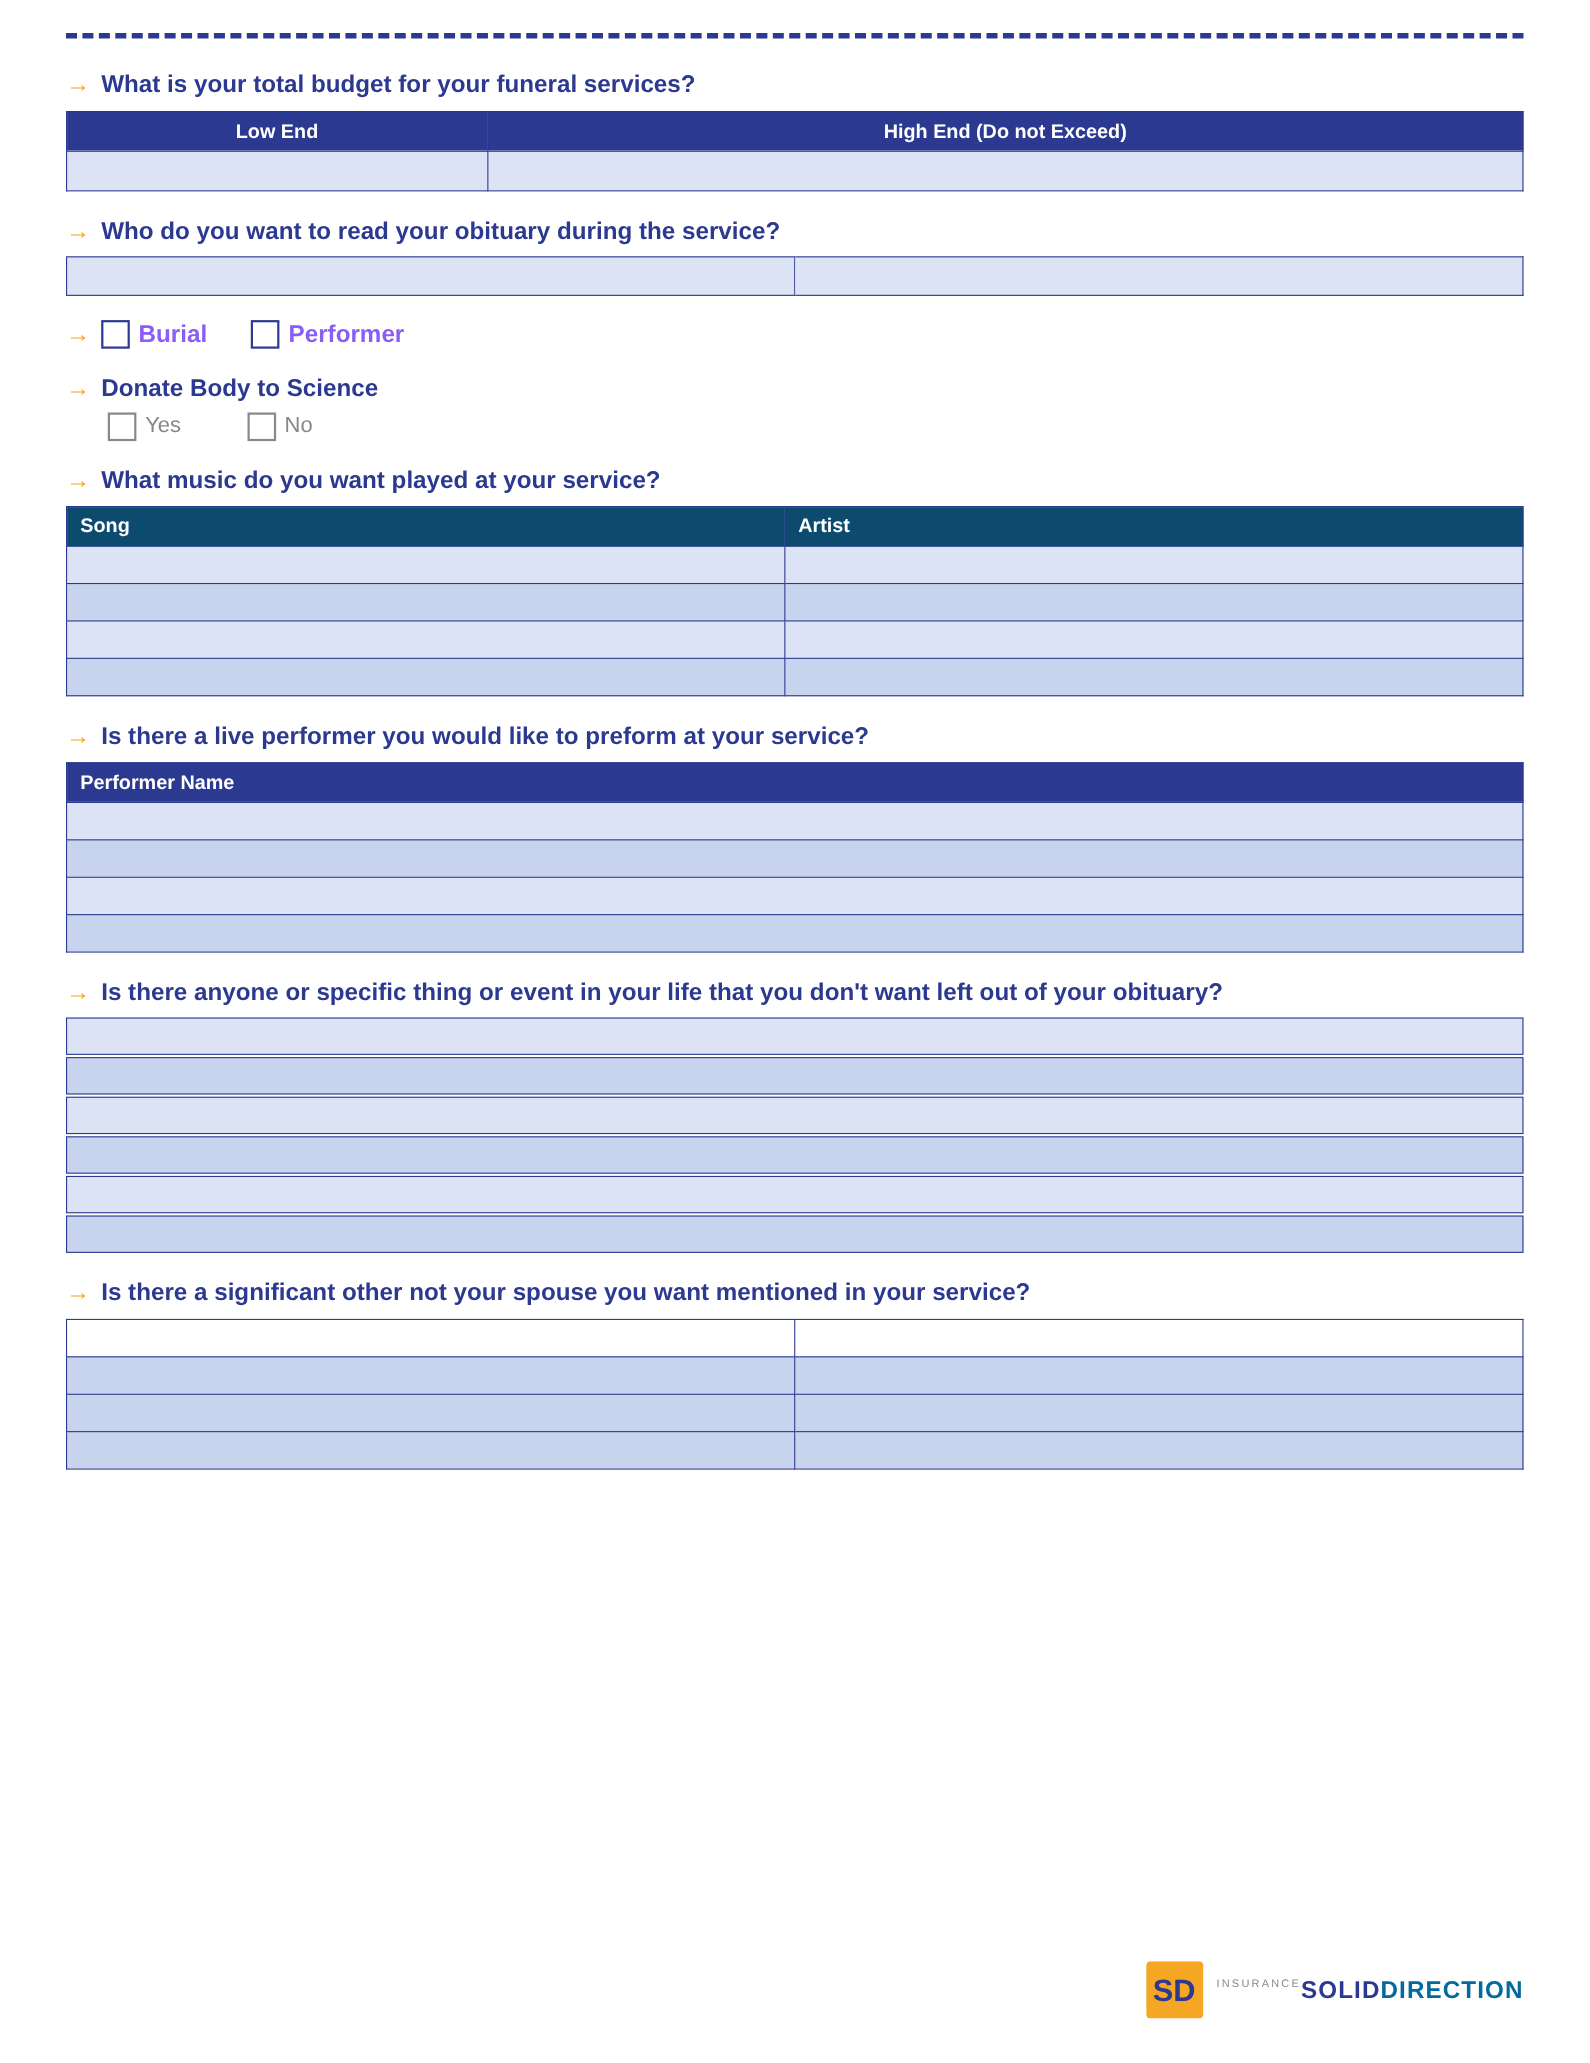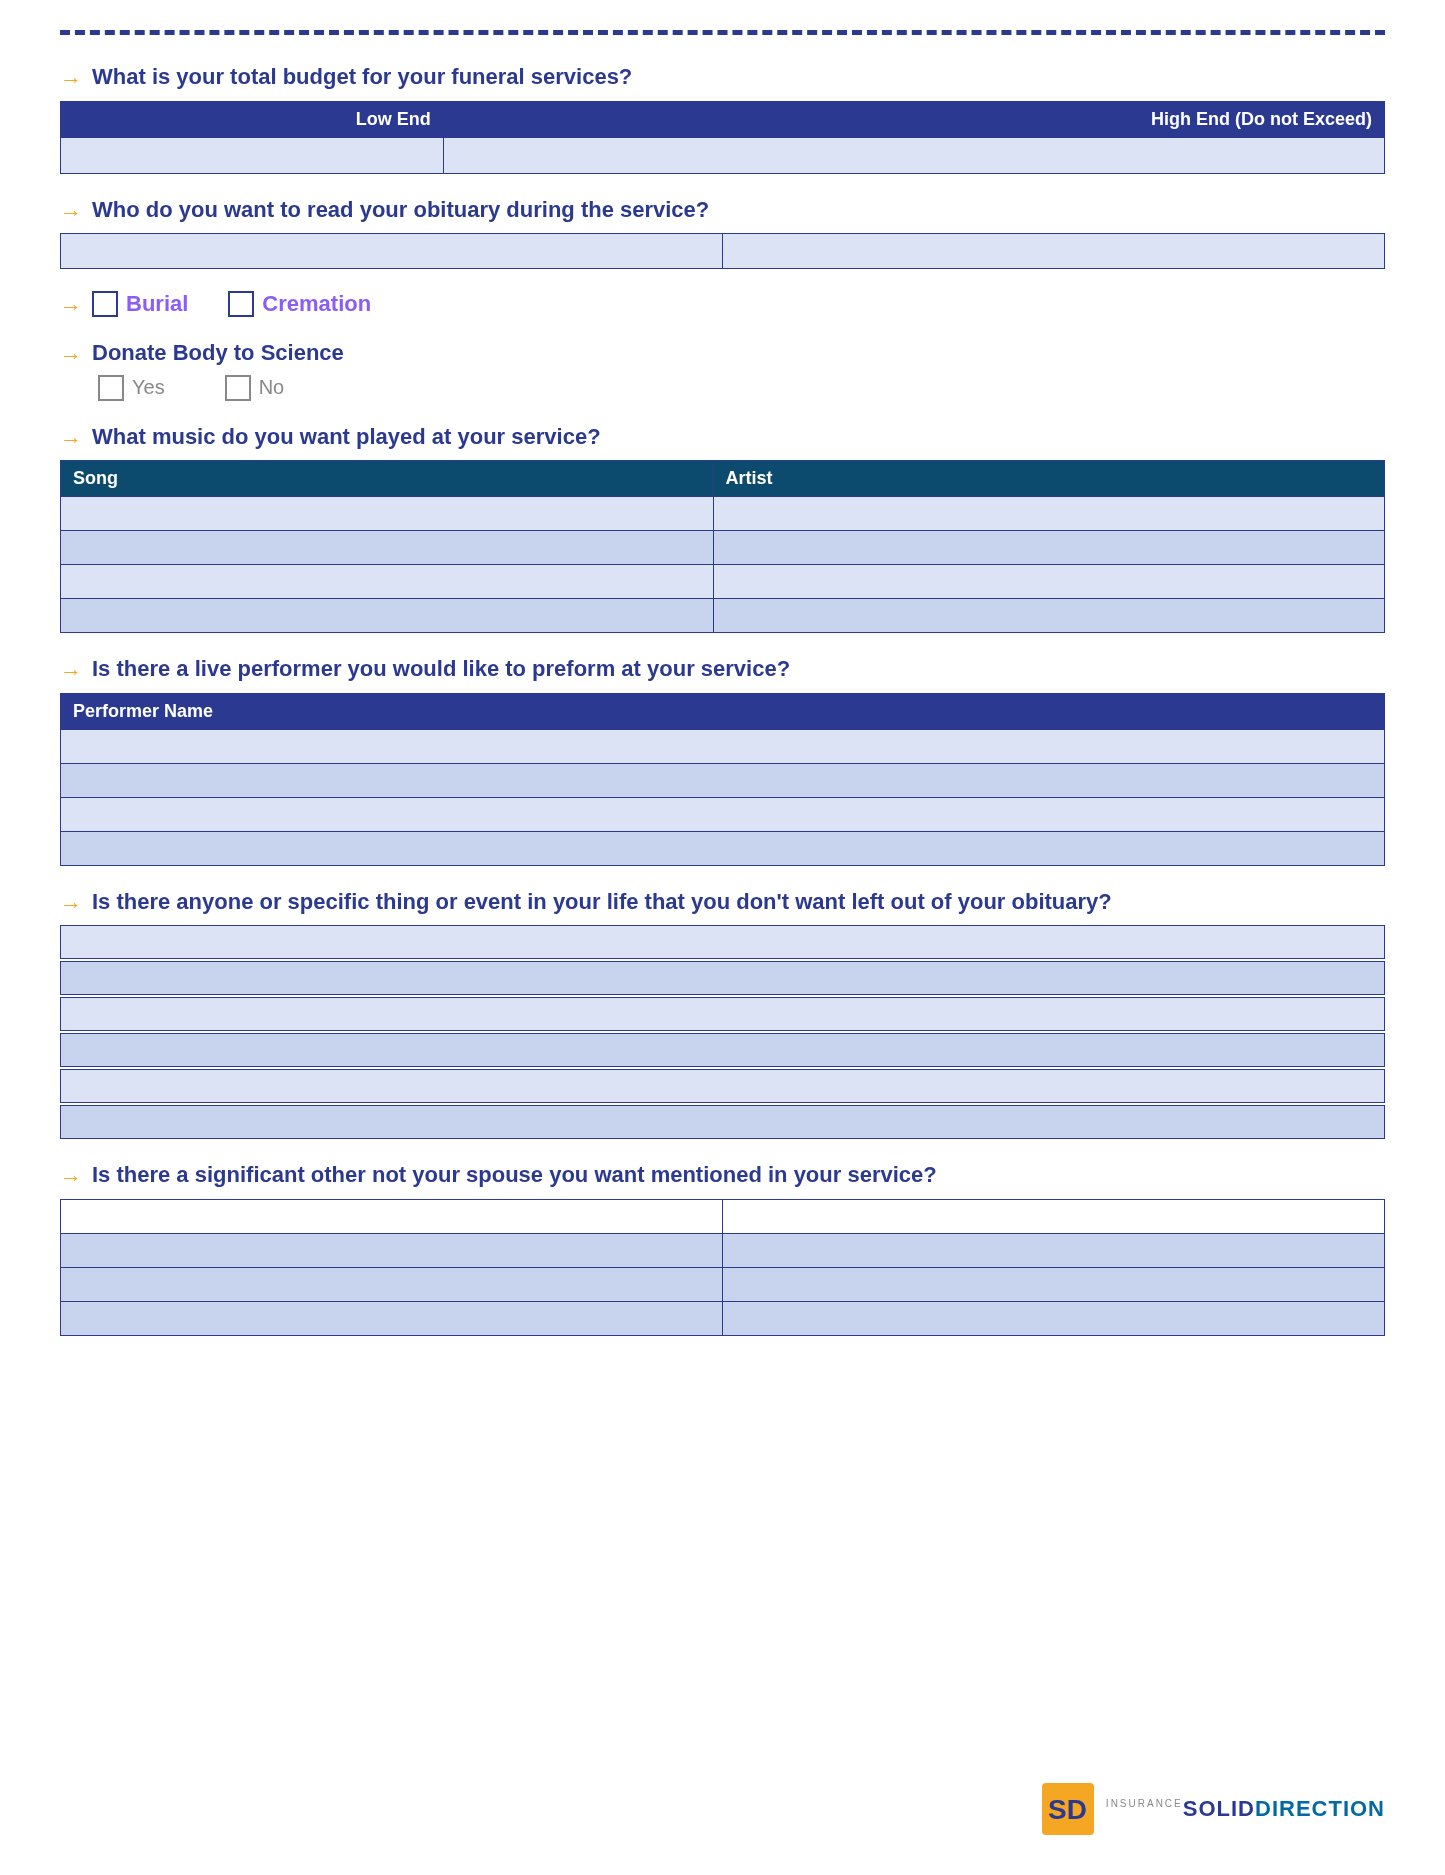--- a/index.html
+++ b/index.html
@@ -48,21 +48,21 @@
       border-collapse: collapse;
       margin-bottom: 6px;
     }
     .budget-table th {
       background: #2b3990;
       color: #fff;
       font-size: 18px;
       font-weight: bold;
       padding: 7px 12px;
       border: 1.5px solid #2b3990;
-      text-align: right;
+      text-align: center;
     }
     .budget-table td {
       background: #dce3f5;
       height: 36px;
       border: 1.5px solid #2b3990;
       padding: 4px 10px;
     }
 
     
     .two-col-input {
@@ -305,21 +305,21 @@
 </div>
 
 <div class="burial-row section-gap">
   <span class="burial-arrow">→</span>
   <div class="checkbox-label">
     <div class="checkbox-box"></div>
     <span class="checkbox-label-text">Burial</span>
   </div>
   <div class="checkbox-label">
     <div class="checkbox-box"></div>
-    <span class="checkbox-label-text">Cremation</span>
+    <span class="checkbox-label-text">Performer</span>
   </div>
 </div>
 
 <div class="donate-section section-gap">
   <div class="donate-header-row">
     <span class="arrow">→</span>
     <span class="question-text">Donate Body to Science</span>
   </div>
   <div class="donate-options">
     <div class="checkbox-label-gray">

